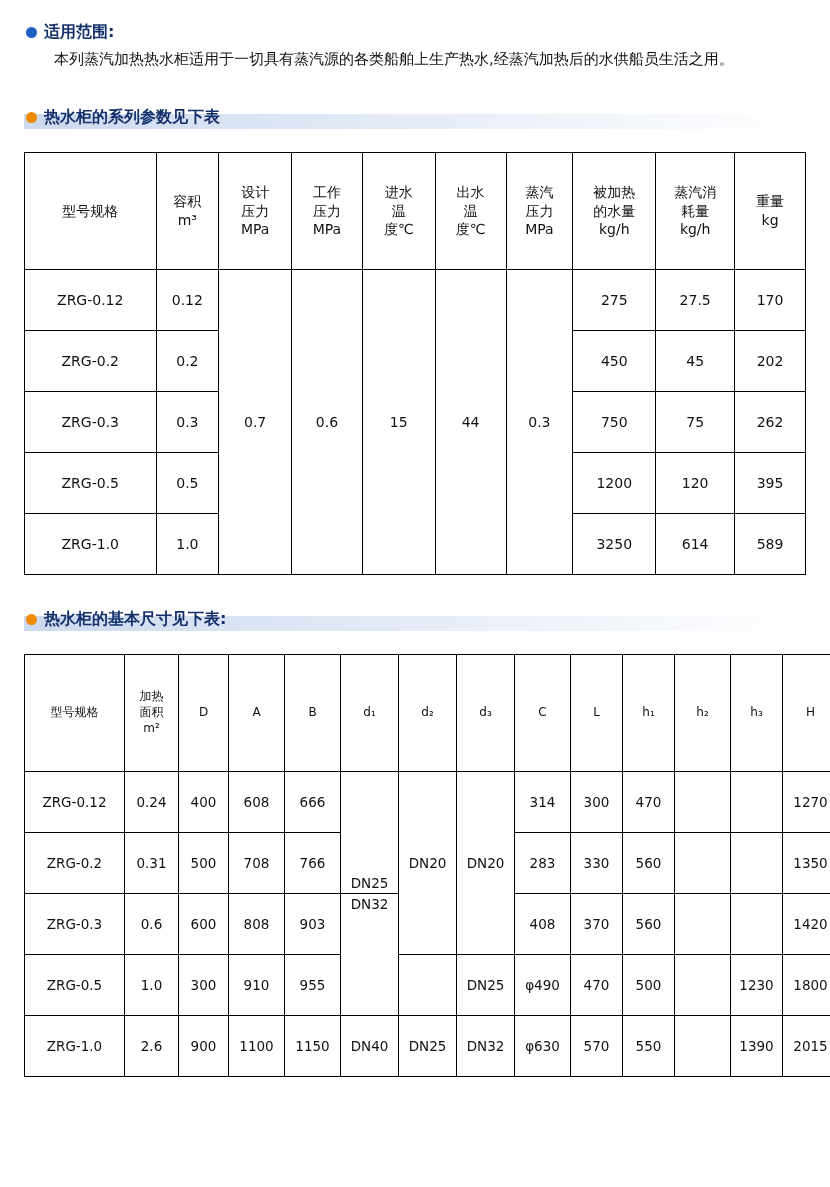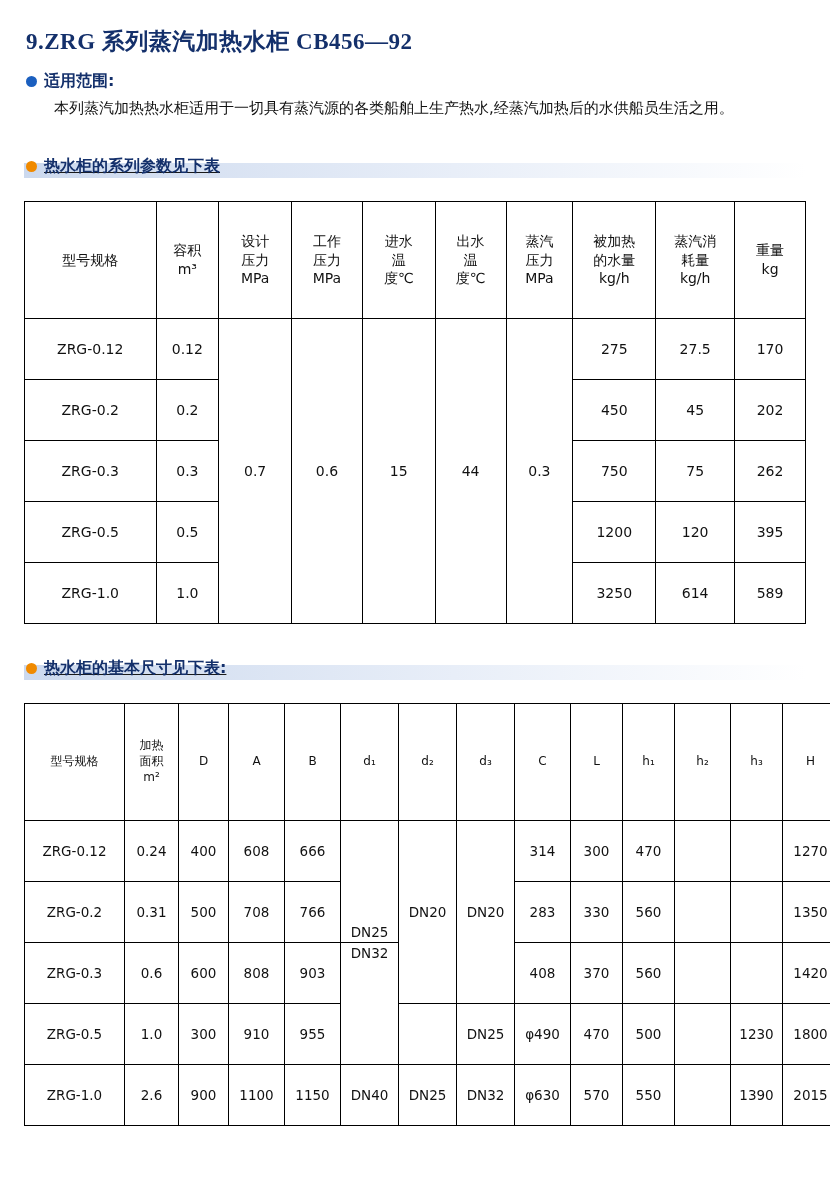--- a/index.html
+++ b/index.html
@@ -50,21 +50,20 @@
     font-weight: bold;
     color: #14306b;
     font-family: "DejaVu Sans", "Liberation Sans", sans-serif;
   }
   .section-head.orange-head .label {
     color: #14306b;
   }
   .head-wrap {
     position: relative;
     margin-bottom: 24px;
-    text-decoration: underline;
   }
   .head-wrap .hl {
     position: absolute;
     left: 0; right: 0;
     height: 15px;
     background: linear-gradient(to right, #ccd9ee 0%, #e8eef8 55%, #ffffff 100%);
     top: 7px;
     z-index: 0;
   }
   .head-wrap .section-head {
@@ -106,21 +105,20 @@
   .t2 thead td { height: 74px; line-height: 1.3; font-size: 12px; }
   .t2 tbody td { height: 66px; font-size: 13.5px; }
   .t2 { margin-top: 6px; }
   .spacer-lg { height: 34px; }
 </style>
 </head>
 <body>
 
 <div class="page">
 
-  <h1 class="title">9.ZRG 系列蒸汽加热水柜 CB456—92</h1>
 
   <div class="section-head">
     <span class="bullet blue"></span>
     <span class="label">适用范围:</span>
   </div>
 
   <p class="para">本列蒸汽加热热水柜适用于一切具有蒸汽源的各类船舶上生产热水,经蒸汽加热后的水供船员生活之用。</p>
 
   <div class="spacer-lg"></div>
 

